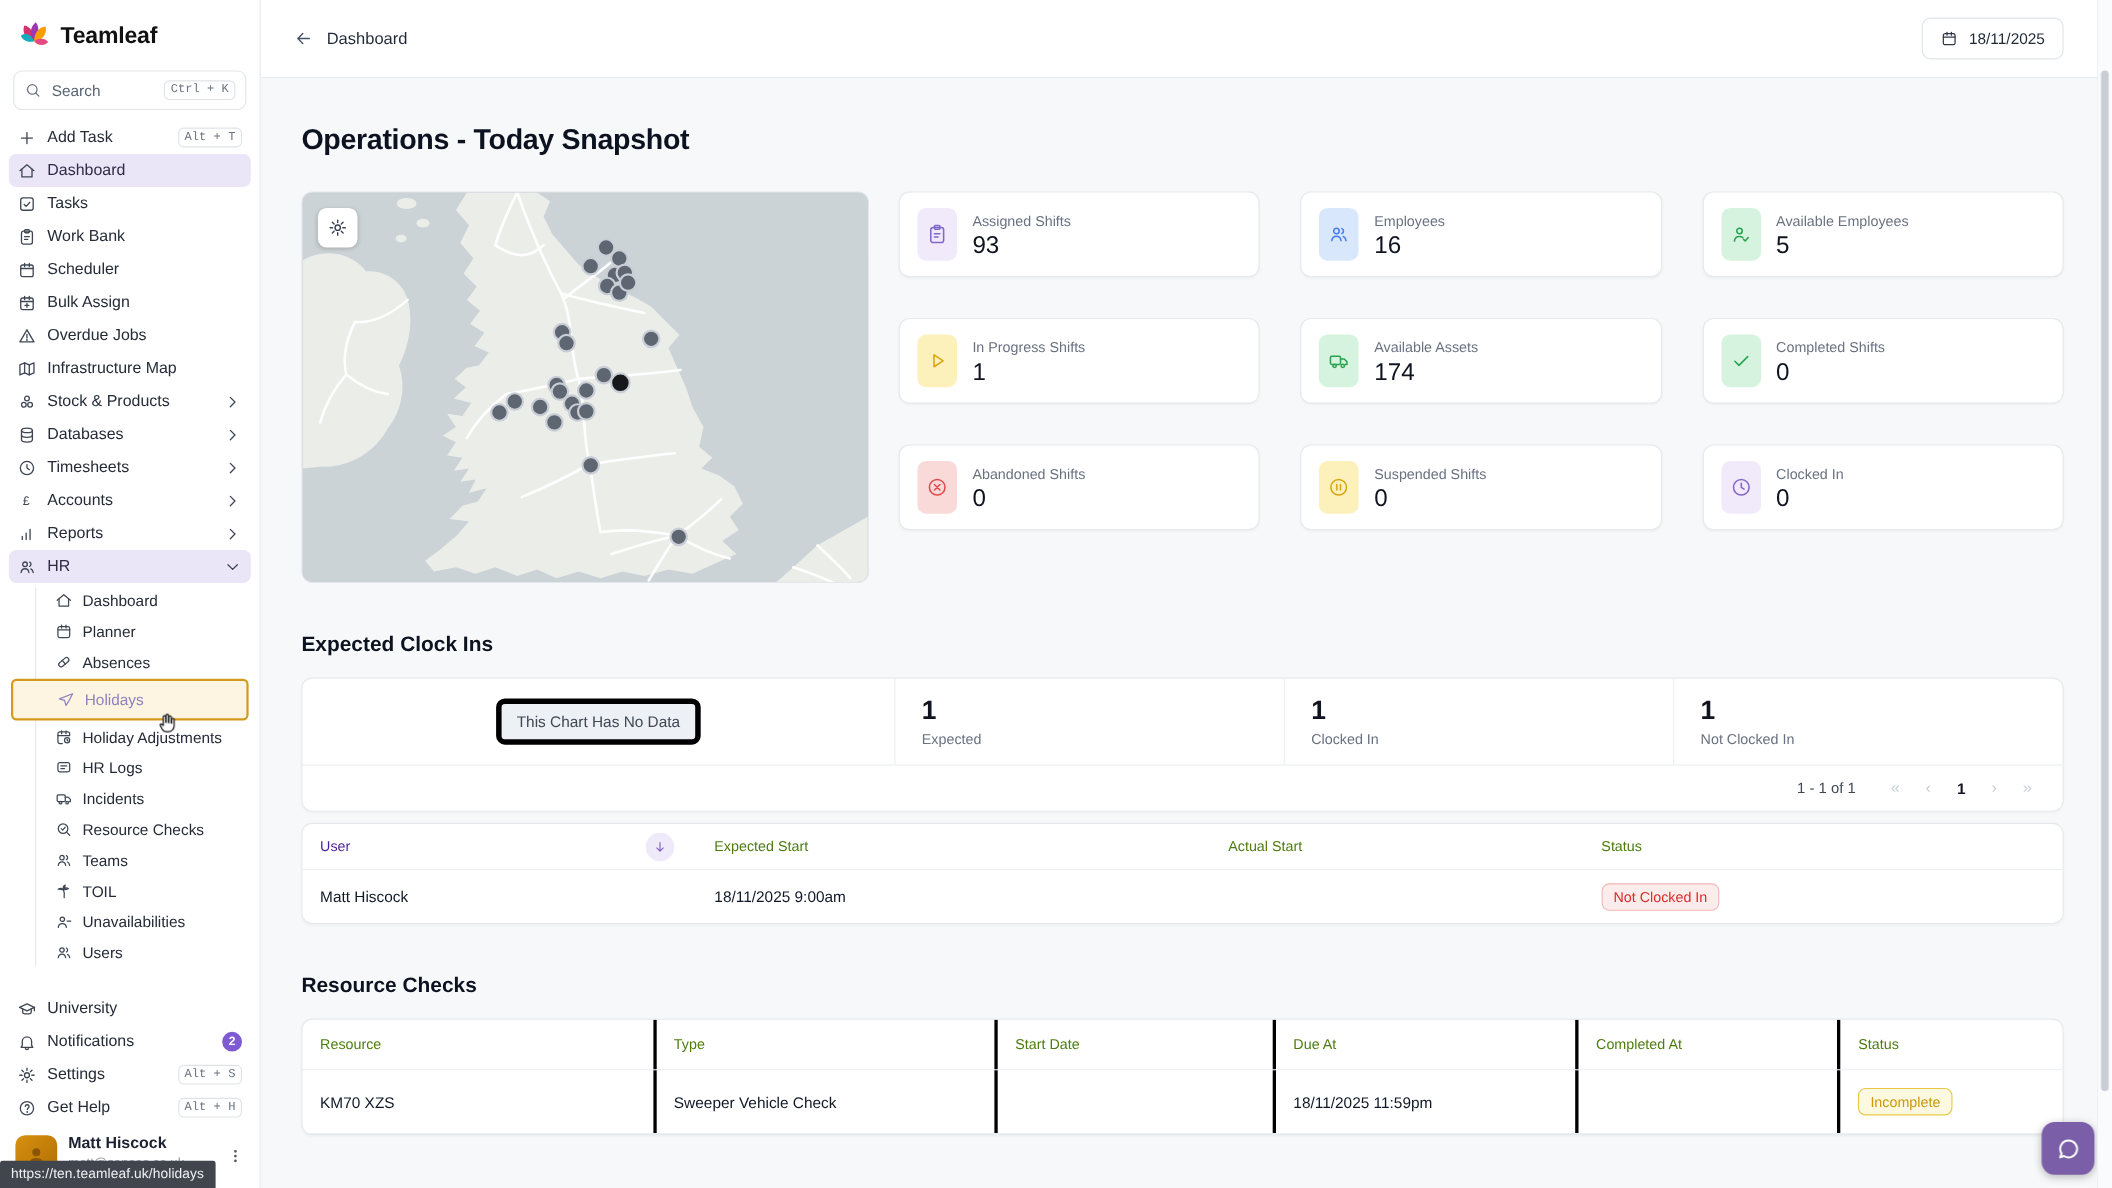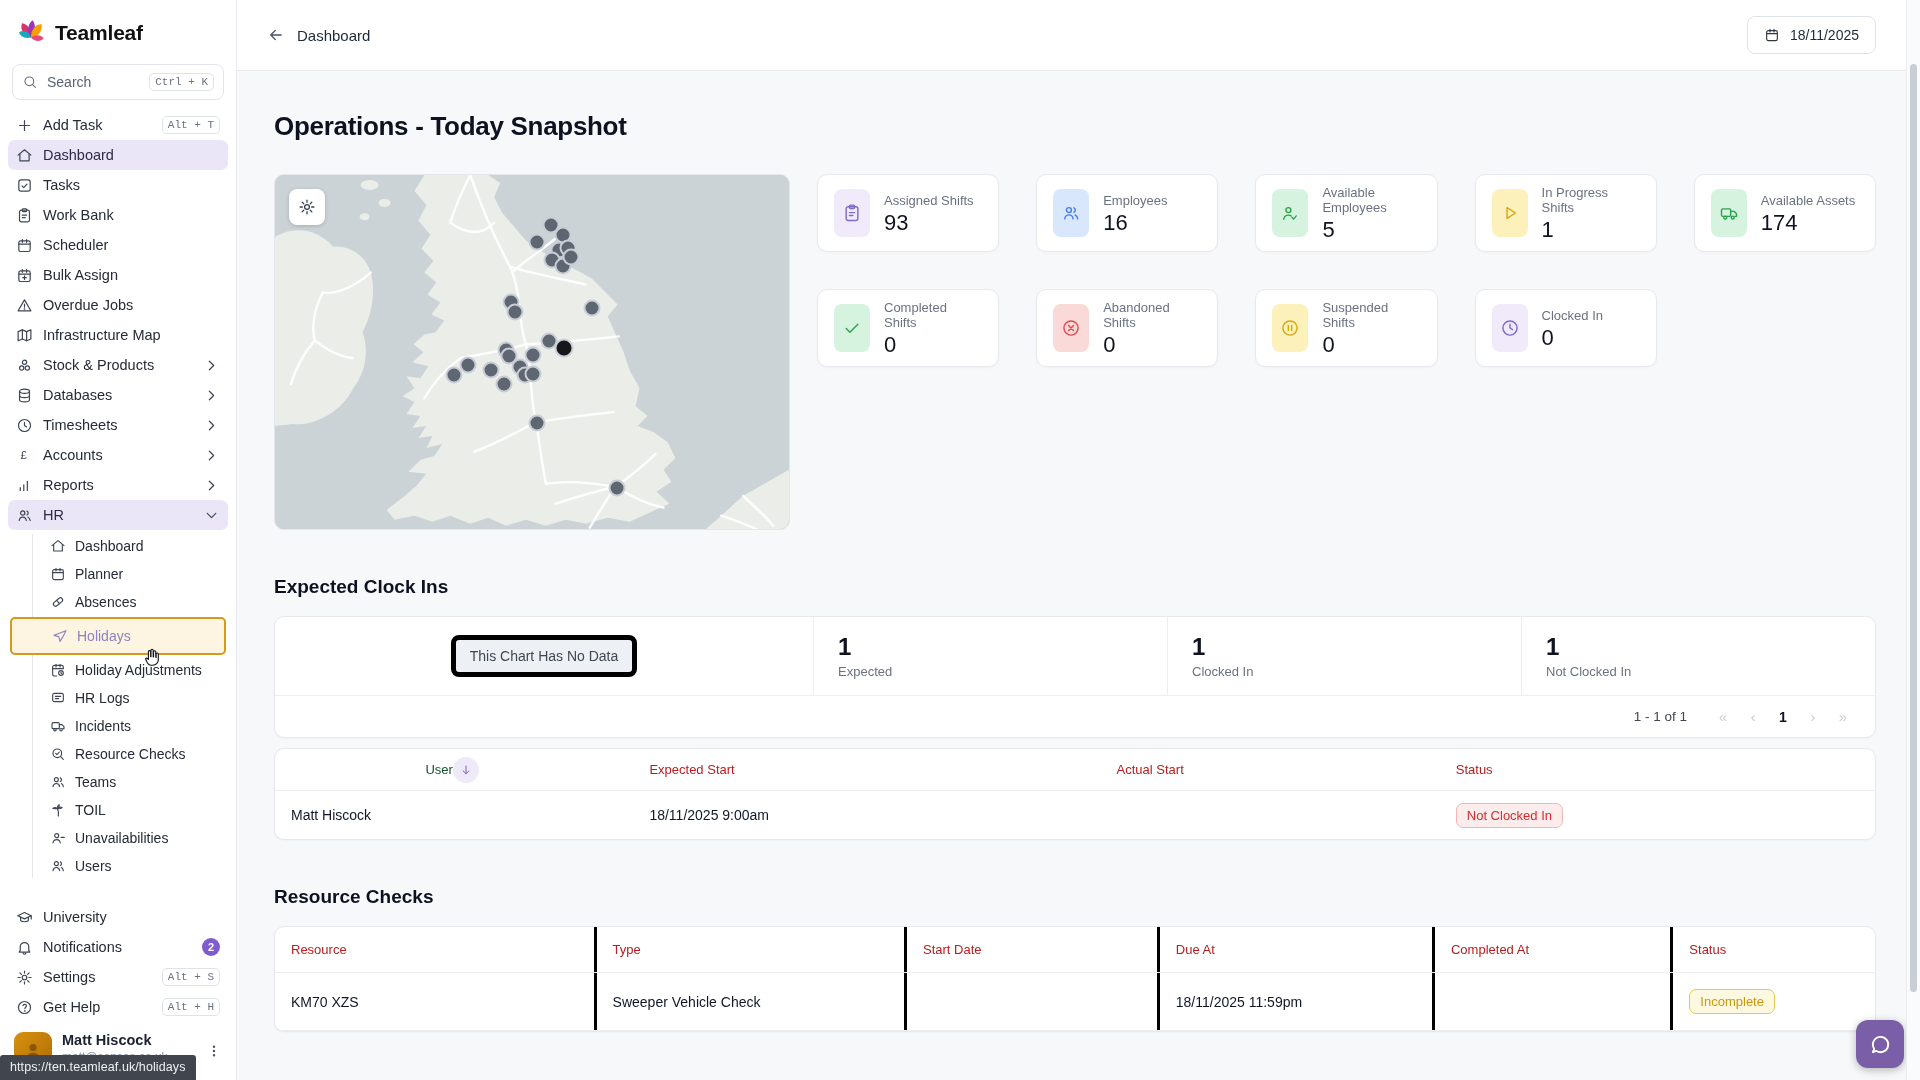--- a/index.html
+++ b/index.html
@@ -49,21 +49,21 @@
   
   .content{flex:1;padding:40px 44px 0 37px;overflow:hidden;background:#f7f8fa}
   .page-title{font-size:26px;font-weight:700;letter-spacing:-.3px;margin-bottom:32px;color:#0d1220}
   .dash-row{display:flex;gap:27px;align-items:flex-start}
   .map-card{width:516px;height:356px;background:#ccd3d6;border:1px solid #e3e6ea;border-radius:10px;position:relative;overflow:hidden;flex:none}
   .map-svg{position:absolute;inset:0}
   .map-gear{position:absolute;top:14px;left:14px;width:36px;height:36px;background:#fff;border-radius:8px;box-shadow:0 1px 4px rgba(0,0,0,.18);display:flex;align-items:center;justify-content:center;color:#374151;z-index:3;cursor:pointer}
   .map-gear .icn{width:18px;height:18px}
   .marker{position:absolute;width:17px;height:17px;border-radius:50%;background:#5e6672;border:2px solid #c9ced6;transform:translate(-50%,-50%);z-index:2}
   .marker.dark{background:#15171b;width:19px;height:19px;z-index:3}
-  .cards-grid{flex:1;display:grid;grid-template-columns:repeat(5,1fr);gap:37px 37px}
+  .cards-grid{flex:1;display:grid;grid-template-columns:repeat(3,1fr);gap:37px 37px}
   .stat-card{background:#fff;border:1px solid #e7e9ee;border-radius:10px;height:78px;display:flex;align-items:center;gap:14px;padding:0 16px;box-shadow:0 1px 2px rgba(16,24,40,.03)}
   .tile{width:36px;height:48px;border-radius:8px;display:flex;align-items:center;justify-content:center;flex:none}
   .tile svg{width:20px;height:20px}
   .t-purple{background:#f0eafb;color:#7f68c9}
   .t-blue{background:#d9e7fd;color:#477ee8}
   .t-green{background:#d5f3de;color:#2aa34f}
   .t-yellow{background:#fcf0bb;color:#d7a711}
   .t-gray{background:#ececee;color:#3c424b}
   .t-red{background:#fad9d9;color:#df4b4b}
   .stat-label{font-size:13px;color:#6a7280;margin-bottom:4px}
@@ -84,23 +84,23 @@
 
   .table-card{margin-top:10px;overflow:hidden}
   .t-head,.t-row{display:grid}
   .eci-grid{grid-template-columns:22.4% 29.2% 21.2% 27.2%}
   .rc-grid{grid-template-columns:20.1% 19.4% 15.8% 17.2% 14.9% 12.6%}
   .t-head{height:42px;border-bottom:1px solid #eceef2}
   .rc-head{height:46px}
   .t-row{height:48px}
   .rc-row{height:58px;border-bottom:1px solid #eceef2}
   .th,.td{display:flex;align-items:center;padding:0 16px;min-width:0}
-  .th{font-size:13px;color:#b91c1c;font-weight:400}
+  .th{font-size:13px;color:#4d7c0f;font-weight:400}
   .td{font-size:14px;color:#101828}
-  .th-user{color:#14532d;justify-content:center}
+  .th-user{color:#4c1d95;justify-content:space-between}
   .sort-circle{width:26px;height:26px;border-radius:50%;background:#efeaf9;color:#7c5cbf;display:flex;align-items:center;justify-content:center;cursor:pointer;margin-right:4px}
   .sort-circle svg{width:14px;height:14px}
   .rc-grid .th,.rc-grid .td{border-right:3px solid #000000}
   .rc-grid .th:last-child,.rc-grid .td:last-child{border-right:none}
   .pill{font-size:13px;padding:4px 10px;border-radius:7px;white-space:nowrap}
   .pill-red{background:#fdecec;border:1px solid #f2b6b6;color:#d92c2c}
   .pill-yellow{background:#fdf8e0;border:1px solid #e6ca45;color:#c9980b}
 
   .chatbtn{position:fixed;right:16px;bottom:12px;width:48px;height:48px;border-radius:12px;background:#7a5fa8;display:flex;align-items:center;justify-content:center;color:#fff;box-shadow:0 2px 8px rgba(0,0,0,.28);z-index:40;cursor:pointer}
   .chatbtn svg{width:23px;height:23px}

